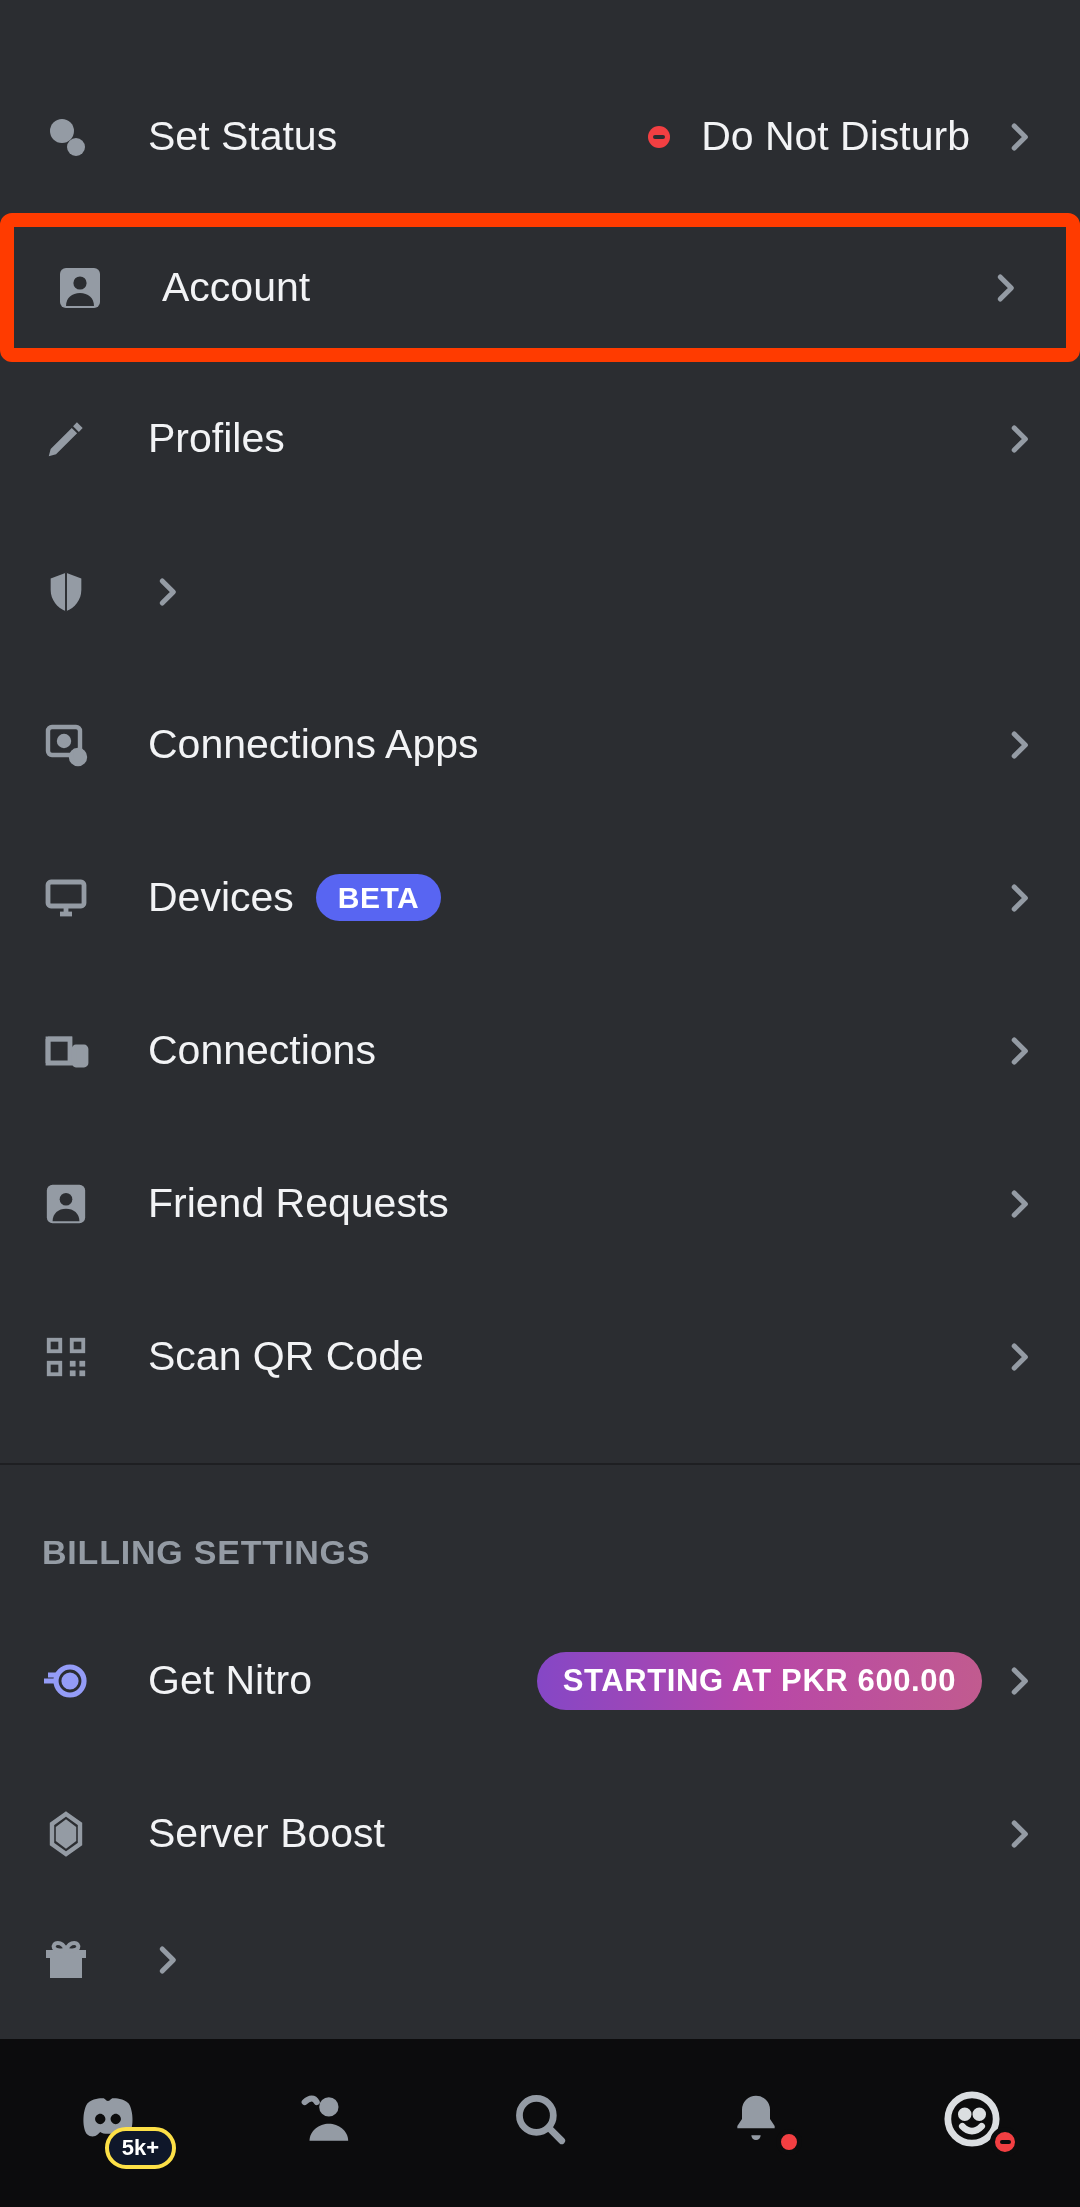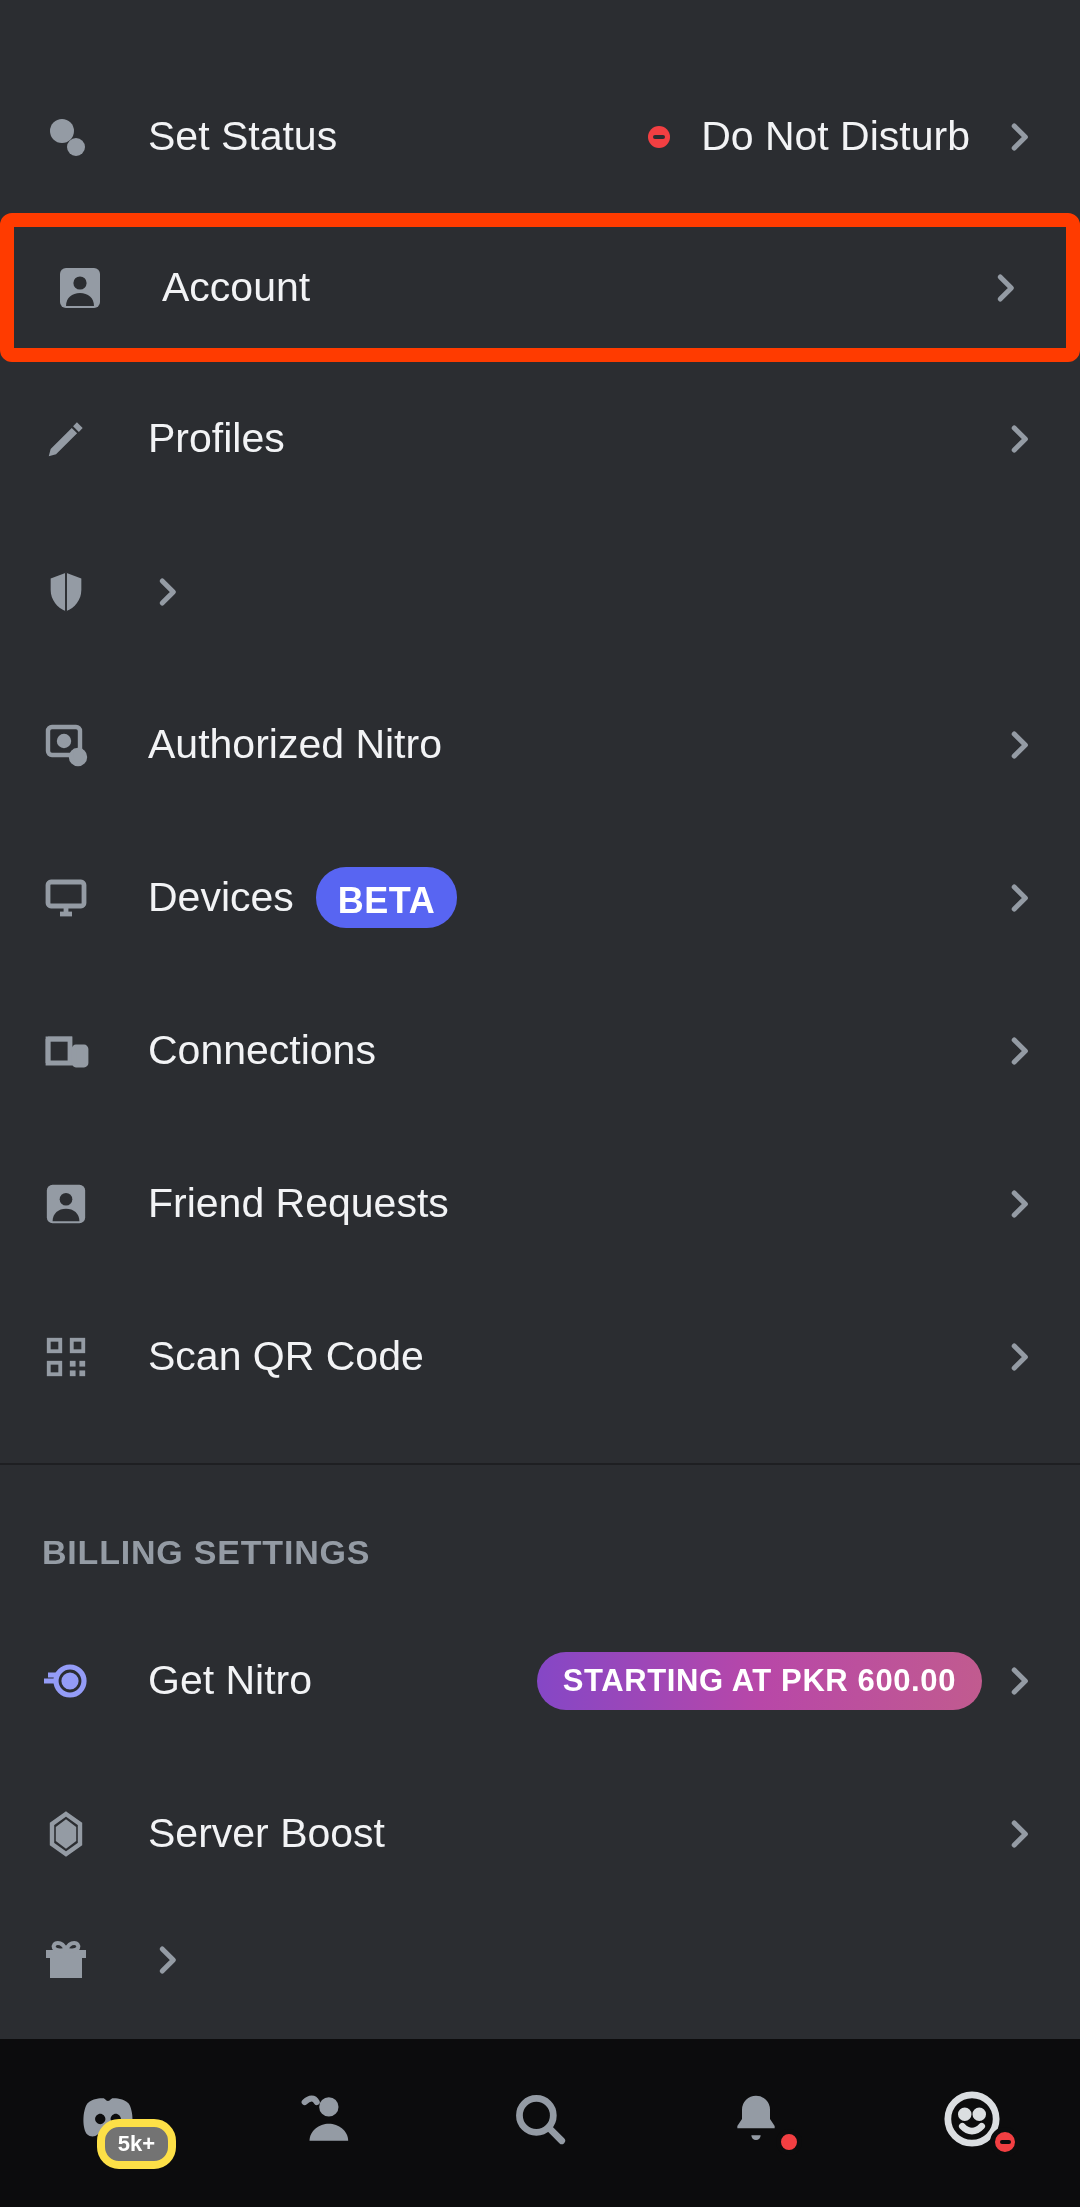--- a/index.html
+++ b/index.html
@@ -68,22 +68,22 @@
     content: "";
     position: absolute;
     width: 12px; height: 4px;
     background: #2b2d31;
     border-radius: 2px;
   }
   .beta-badge {
     background: #5865f2;
     color: #fff;
     font-weight: 800;
-    font-size: 36px;
-    padding: 13px 22px 6px;
+    font-size: 30px;
+    padding: 7px 22px 6px;
     border-radius: 30px;
     letter-spacing: 0.5px;
   }
   .highlight-frame {
     border: 14px solid #ff3b00;
     border-radius: 12px;
   }
   .highlight-frame .row { height: 121px; }
   .section-divider {
     height: 2px;
@@ -123,27 +123,27 @@
   .nav-btn {
     position: relative;
     width: 80px; height: 80px;
     display: flex; align-items: center; justify-content: center;
     color: #949ba4;
   }
   .nav-btn.active { color: #dbdee1; }
   .badge-5k {
     position: absolute;
     bottom: -10px; right: -28px;
-    background: #737373;
+    background: #0f172a;
     color: #fff;
     font-weight: 800;
     font-size: 22px;
     padding: 4px 13px;
     border-radius: 22px;
-    border: 8px solid #fde047;
+    border: 4px solid #fde047;
   }
   .red-dot {
     position: absolute;
     bottom: 4px; right: -6px;
     width: 26px; height: 26px;
     background: #f23f42;
     border-radius: 50%;
     border: 5px solid #0c0c0d;
   }
   .dnd-small {
@@ -239,21 +239,21 @@
 
     <div class="row">
       <span class="icon">
         <svg viewBox="0 0 24 24" width="48" height="48" fill="none" stroke="currentColor" stroke-width="2.2">
             <rect x="3" y="3" width="16" height="14" rx="2"></rect>
             <circle cx="11" cy="10" r="2.5" fill="currentColor"></circle>
             <circle cx="18" cy="18" r="3.5" fill="currentColor"></circle>
             <rect x="16.8" y="15" width="2.4" height="1.4" fill="#2b2d31"></rect>
           </svg>
       </span>
-      <span class="label">Authorized Nitro</span>
+      <span class="label">Connections Apps</span>
       <span class="chevron">
         <svg viewBox="0 0 24 24" width="38" height="38" fill="none" stroke="currentColor" stroke-width="3.2" stroke-linecap="round" stroke-linejoin="round">
             <polyline points="9 5 16 12 9 19"></polyline>
           </svg>
       </span>
     </div>
 
     <div class="row">
       <span class="icon">
         <svg viewBox="0 0 24 24" width="48" height="48" fill="none" stroke="currentColor" stroke-width="2.4">

